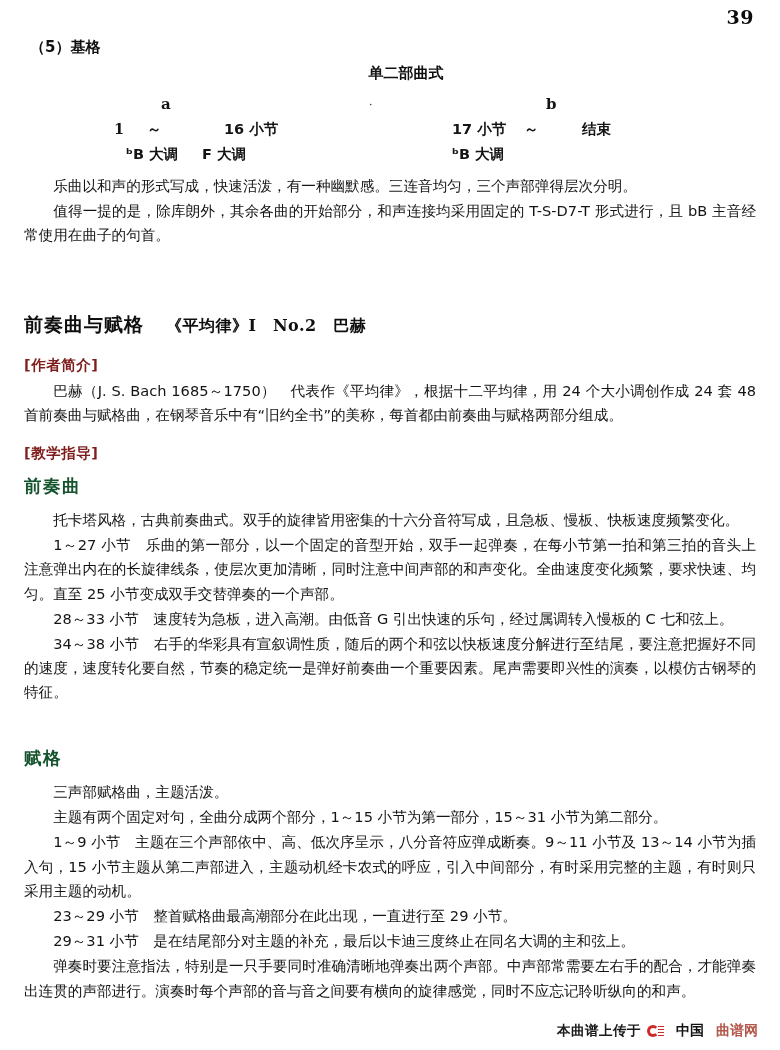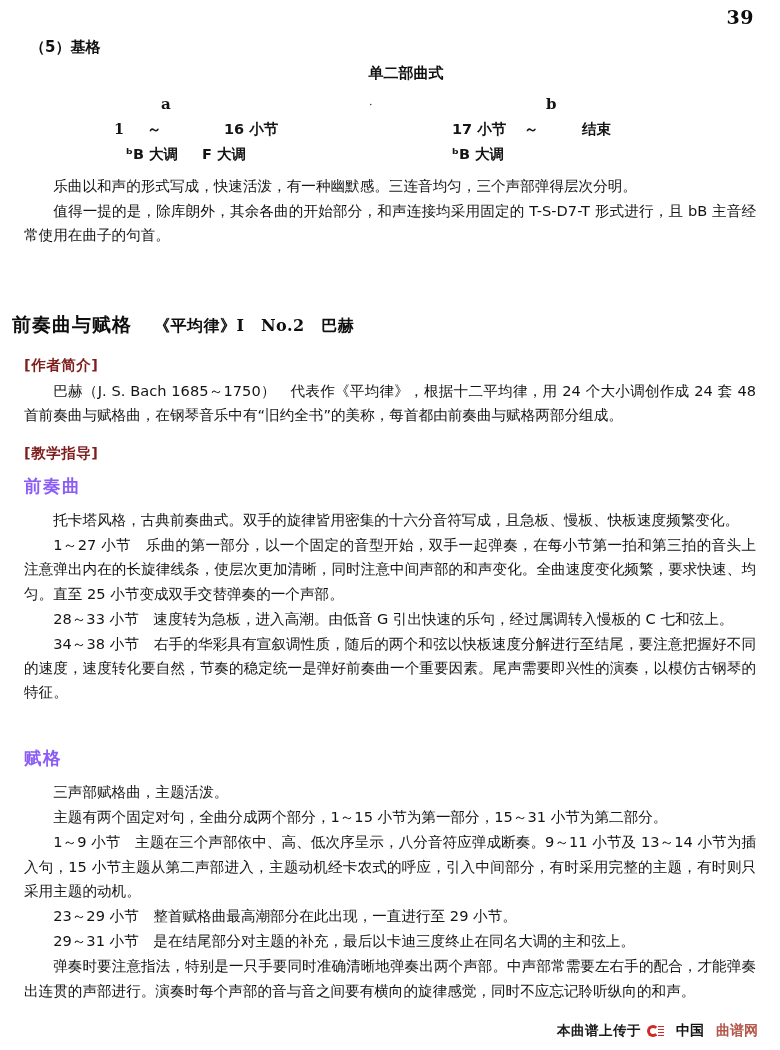--- a/index.html
+++ b/index.html
@@ -122,21 +122,21 @@
     color: #7f1d1d;
     letter-spacing: 0.5px;
   }
 
   .part-head {
     margin: 0;
     font-family: "DejaVu Serif", "Liberation Serif", serif;
     font-size: 17.5px;
     font-weight: bold;
     letter-spacing: 1.5px;
-    color: #8b5cf6;
+    color: #14532d;
   }
 
   
   .abs { position: absolute; left: 0; width: 732px; }
 
   
   .footer {
     position: absolute;
     right: 22px;
     bottom: 10px;
@@ -231,21 +231,21 @@
         <span class="fd-cell cjk" style="left:102px;">ᵇB 大调</span>
         <span class="fd-cell cjk" style="left:178px;">F 大调</span>
         <span class="fd-cell cjk" style="left:428px;">ᵇB 大调</span>
       </div>
     </div>
 
     <p class="para">乐曲以和声的形式写成，快速活泼，有一种幽默感。三连音均匀，三个声部弹得层次分明。</p>
     <p class="para">值得一提的是，除库朗外，其余各曲的开始部分，和声连接均采用固定的 T-S-D7-T 形式进行，且 bB 主音经常使用在曲子的句首。</p>
   </div>
 
-  <div class="abs" style="left:12px; top:312px;">
+  <div class="abs" style="left:24px; top:312px;">
     <div class="song-title"><span>前奏曲与赋格</span><span style="display:inline-block;width:22px;"></span><span class="tt-sub">《平均律》Ⅰ　No.2　巴赫</span></div>
   </div>
 
   <div class="abs" style="left:24px; top:356px;">
     <div class="bracket-head">[作者简介]</div>
     <p class="para" style="margin-top:4px;">巴赫（J. S. Bach 1685～1750）　代表作《平均律》，根据十二平均律，用 24 个大小调创作成 24 套 48 首前奏曲与赋格曲，在钢琴音乐中有“旧约全书”的美称，每首都由前奏曲与赋格两部分组成。</p>
   </div>
 
   <div class="abs" style="left:24px; top:444px;">
     <div class="bracket-head">[教学指导]</div>

